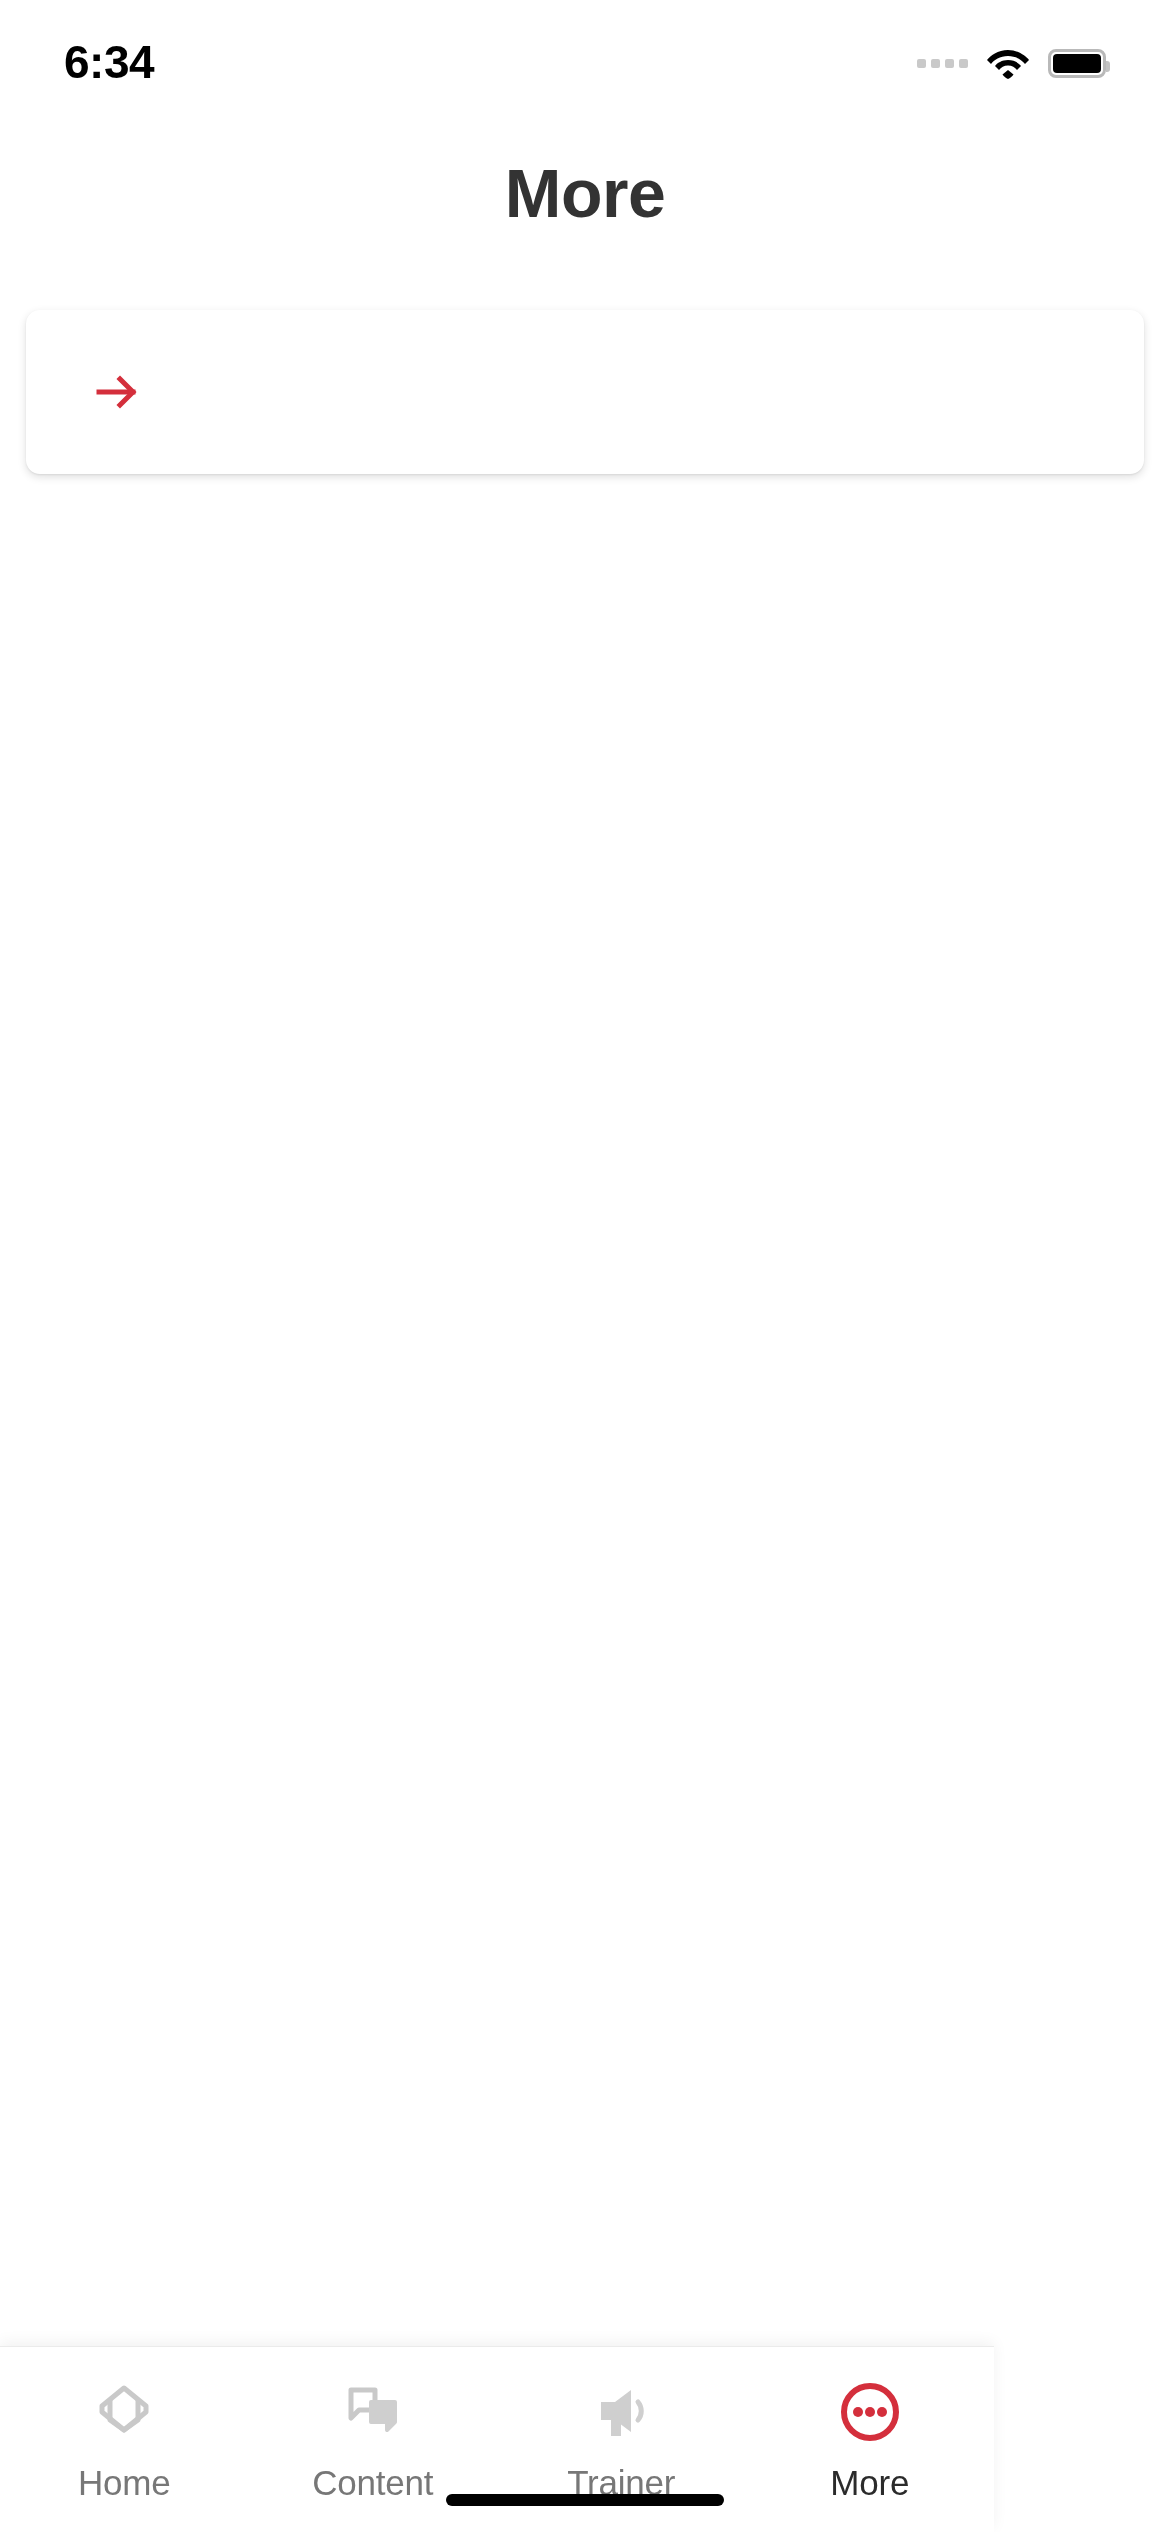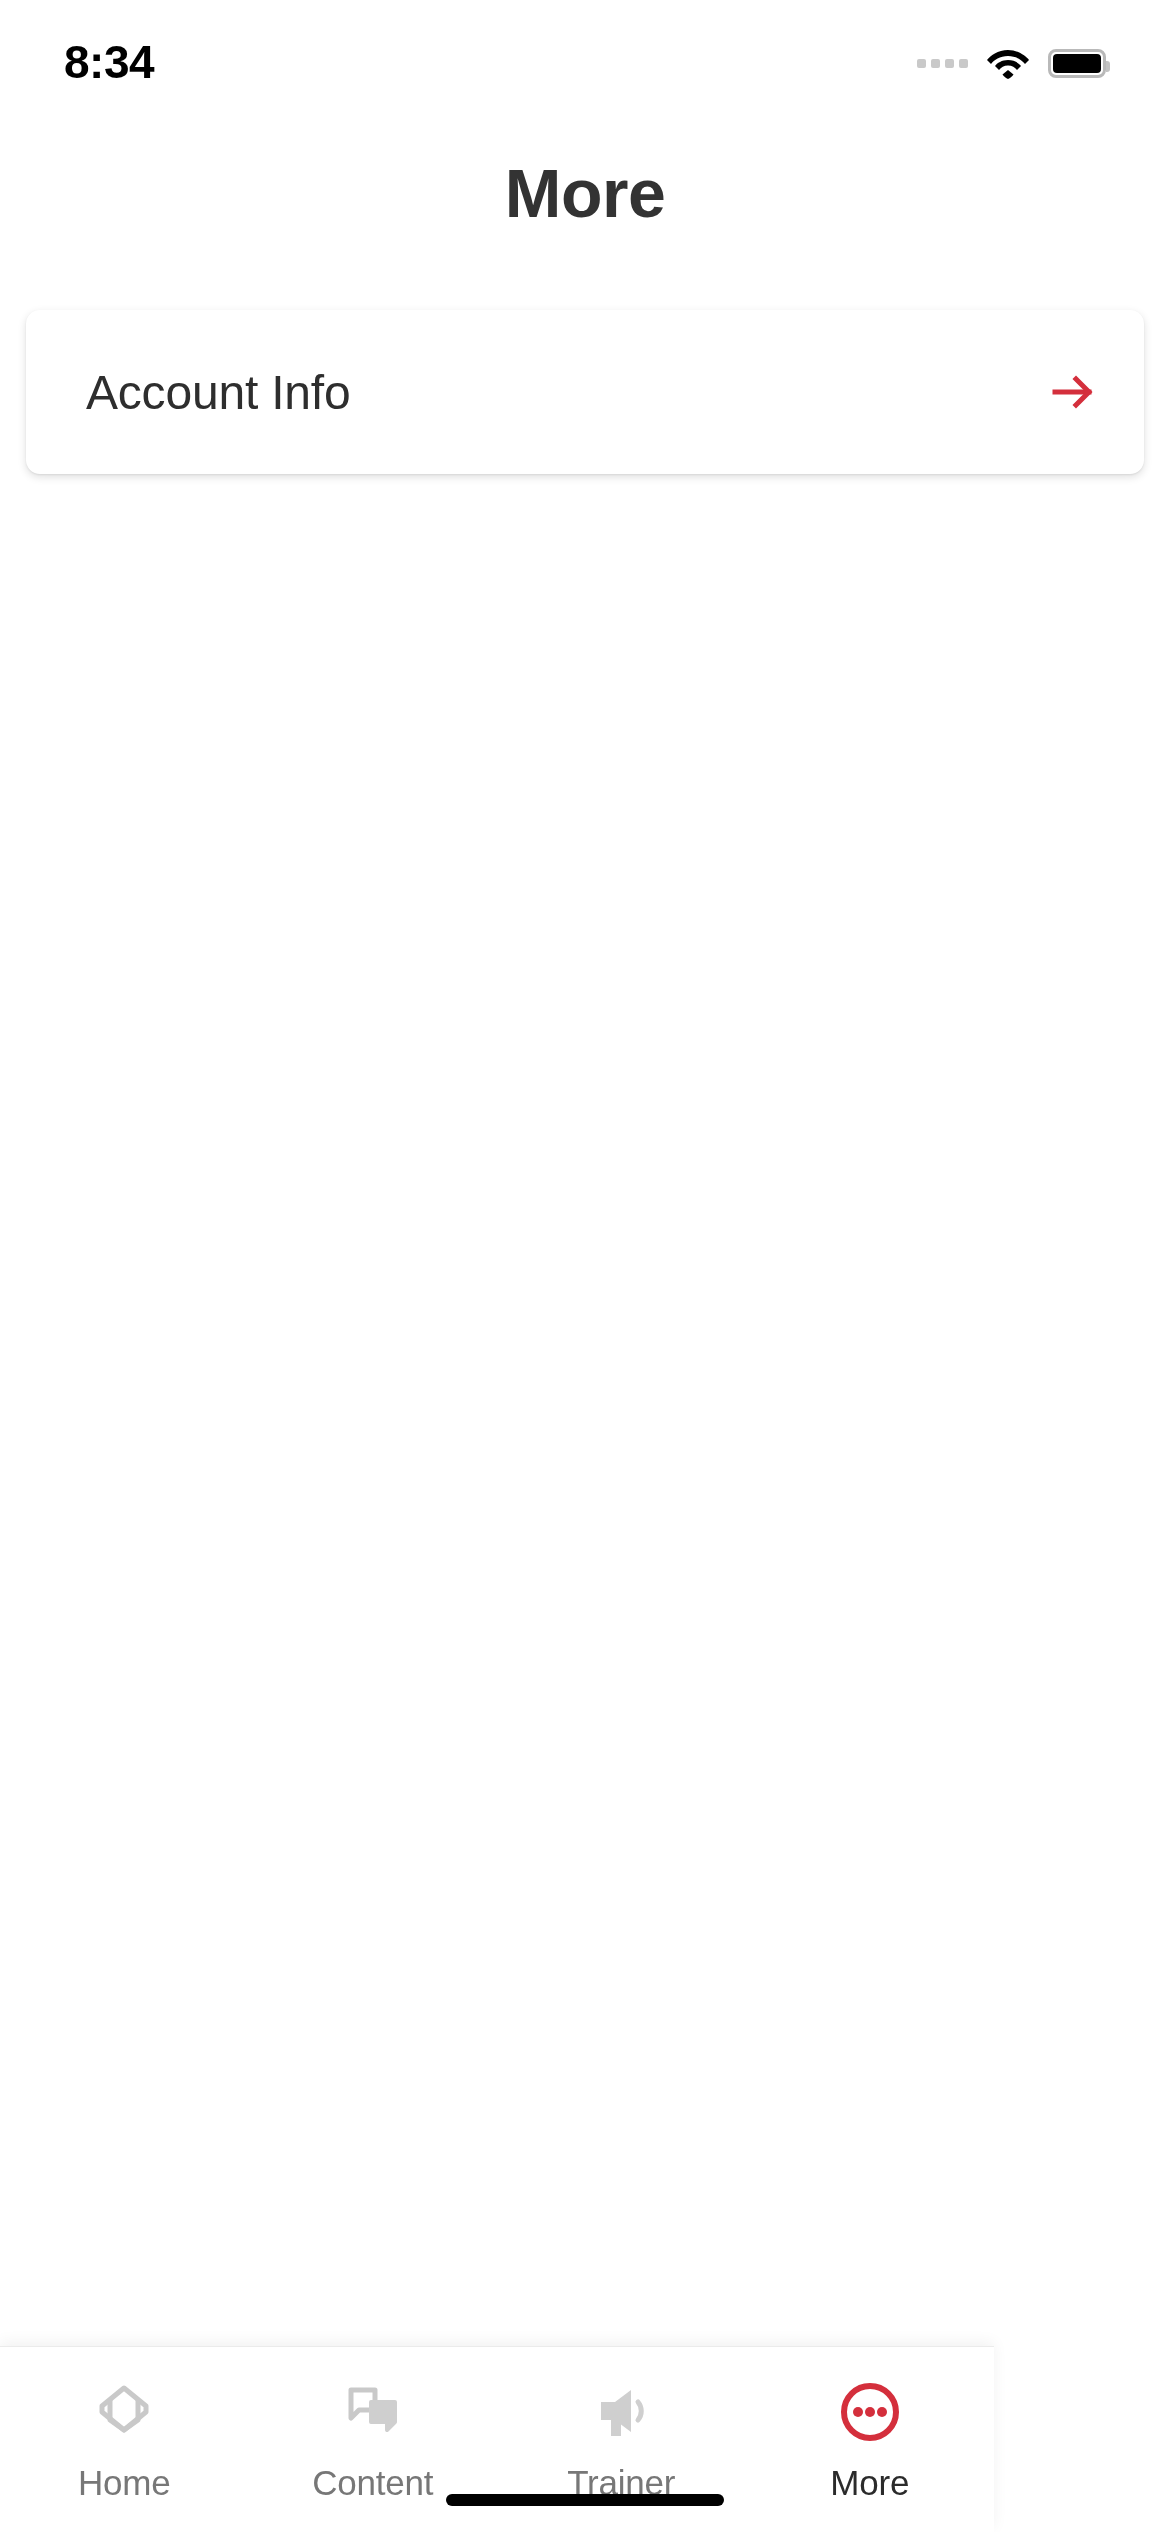--- a/index.html
+++ b/index.html
@@ -69,21 +69,21 @@
     position:absolute; bottom:26px; left:50%; transform:translateX(-50%);
     width:278px; height:12px; background:#000; border-radius:6px;
   }
 </style>
 </head>
 <body>
 
 <div class="phone">
 
   <div class="statusbar">
-    <div class="status-time">8:34</div>
+    <div class="status-time">6:34</div>
     <div class="status-right">
       <div class="sig-dots">
         <i></i>
           <i></i>
           <i></i>
           <i></i>
       </div>
       <div class="wifi">
         <svg width="44" height="34" viewBox="0 0 44 34">
           <path d="M22 4 C12 4 4 10 1 14 L5 18 C8 14 14 10 22 10 C30 10 36 14 39 18 L43 14 C40 10 32 4 22 4 Z" fill="#000"></path>
@@ -95,21 +95,20 @@
         <div class="fill"></div>
       </div>
     </div>
   </div>
 
   <div class="page-title">More</div>
 
   <div class="card-list">
 
     <div class="card">
-      <span class="card-label">Account Info</span>
       <span class="card-arrow">
         <svg width="50" height="50" viewBox="0 0 50 50">
           <line x1="8" y1="25" x2="42" y2="25" stroke="#D42F3C" stroke-width="5" stroke-linecap="square"></line>
           <polyline points="29,12 42,25 29,38" fill="none" stroke="#D42F3C" stroke-width="5" stroke-linecap="square" stroke-linejoin="miter"></polyline>
         </svg>
       </span>
     </div>
 
 
 

